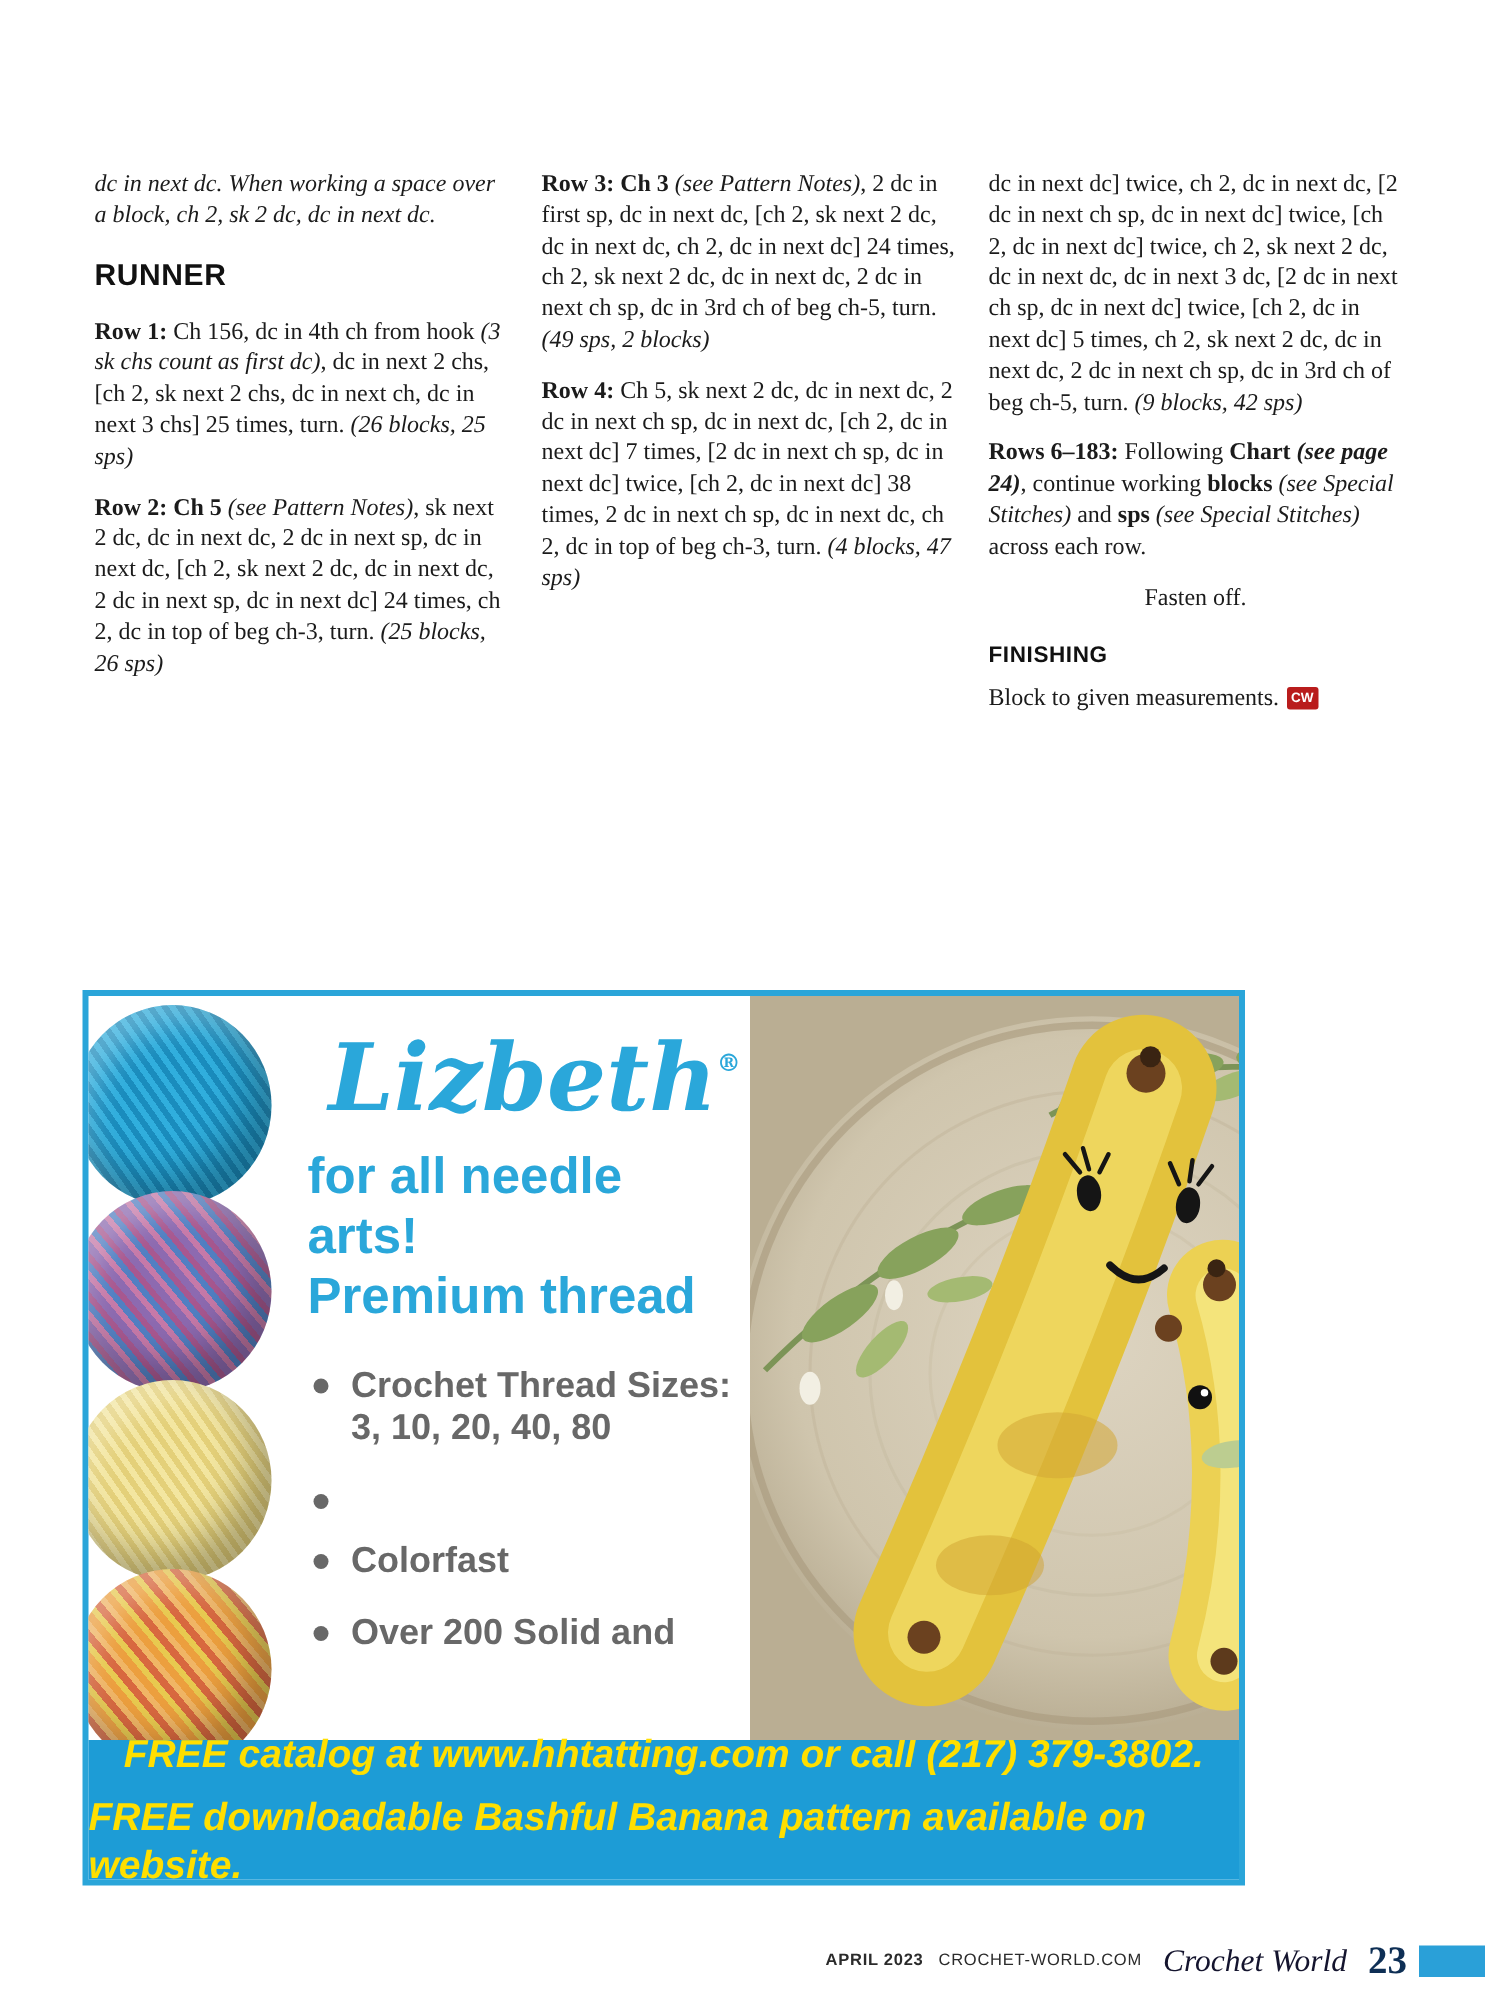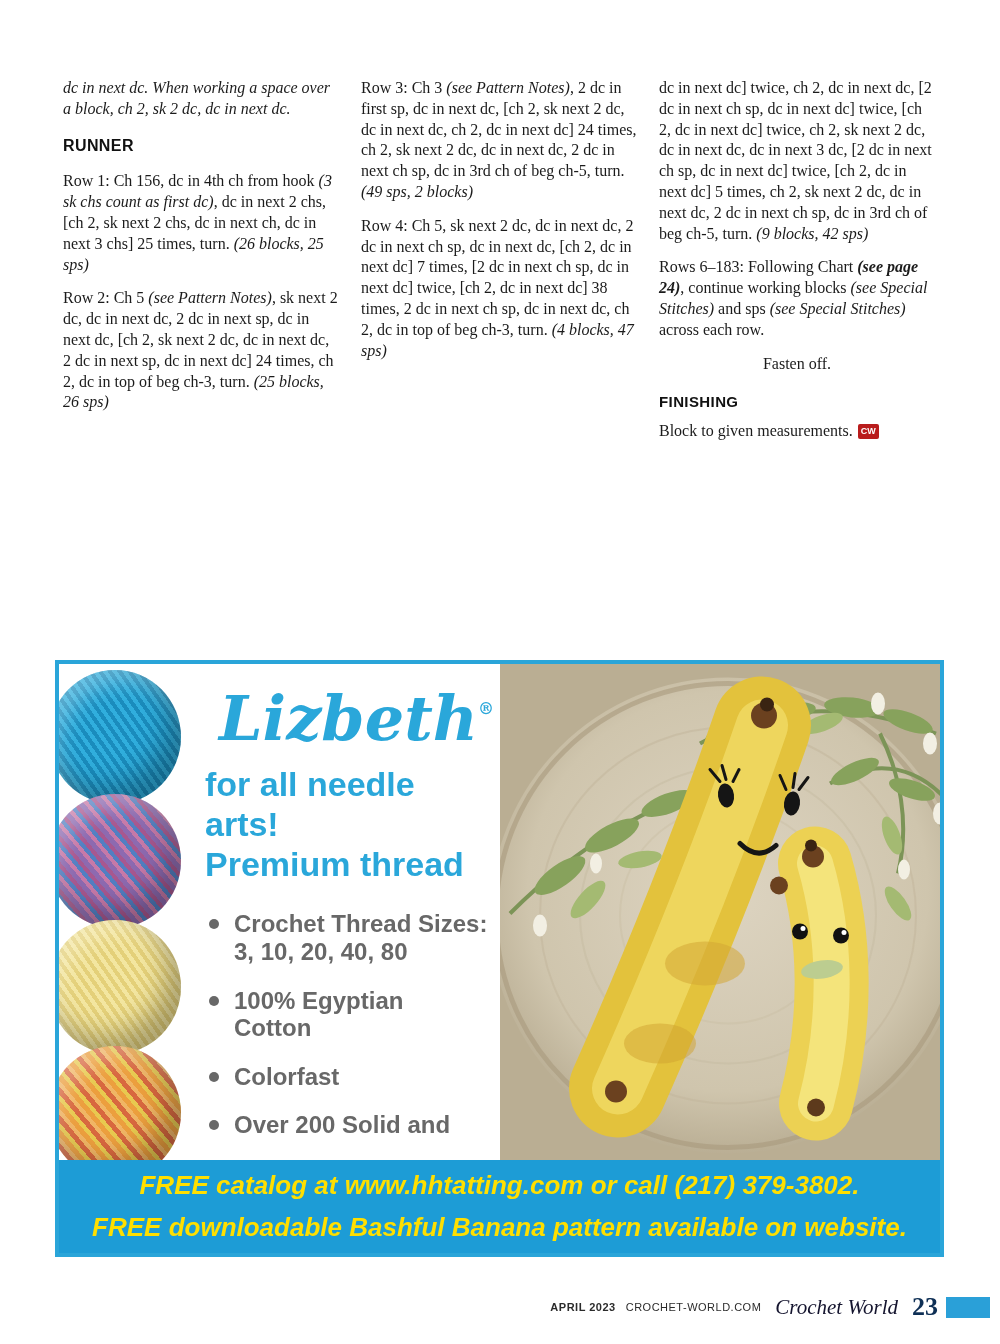--- a/index.html
+++ b/index.html
@@ -1,37 +1,37 @@
 <!DOCTYPE html>
 <html><head>
 <meta charset="utf-8">
 <style>
   html,body{margin:0;padding:0;background:#e8e8e8;}
   .page{position:relative;width:1000px;height:1344px;background:#ffffff;margin:0 auto;
         font-family:"Liberation Serif",serif;color:#1b1b1b;overflow:hidden;}
 
   
   .columns{position:absolute;top:78px;left:63px;width:872px;display:flex;gap:22px;}
-  .col{flex:0 0 276px;width:276px;font-size:16px;line-height:1.30;}
+  .col{flex:0 0 276px;width:276px;font-size:16px;line-height:1.30;margin-top:35px;}
   .col p{margin:0 0 13px 0;}
   .intro{font-style:italic;margin-bottom:16px !important;}
-  .h-runner{font-family:"Liberation Sans",sans-serif;font-weight:bold;font-size:16px;
+  .h-runner{font-family:"Liberation Sans",sans-serif;font-weight:bold;font-size:20px;
             letter-spacing:.4px;margin:2px 0 15px 0;color:#111;}
   .h-finishing{font-family:"Liberation Sans",sans-serif;font-weight:bold;font-size:15px;
             letter-spacing:.4px;margin:18px 0 9px 0;color:#111;}
-  .bl{font-weight:normal;}
+  .bl{font-weight:bold;}
   .it{font-style:italic;}
   .blit{font-weight:bold;font-style:italic;}
   .fasten{margin-top:6px !important;text-align:center;}
   .cw-mark{display:inline-block;background:#b91c1c;color:#fff;
            font-family:"Liberation Sans",sans-serif;font-weight:bold;font-size:9px;
            line-height:1;padding:3px 3px;border-radius:2px;vertical-align:2px;margin-left:5px;}
 
   
-  .ad{position:absolute;left:55px;top:660px;width:889px;height:597px;
+  .ad{position:absolute;left:55px;top:660px;width:775px;height:597px;
       border:4px solid #2aa5d9;box-sizing:border-box;background:#fff;
       display:flex;flex-direction:column;}
   .ad-body{flex:1;display:flex;overflow:hidden;}
   .threads{position:relative;width:124px;flex:none;overflow:hidden;}
   .ball{position:absolute;left:-10px;width:132px;height:134px;border-radius:50%;
         box-shadow:inset -14px -18px 26px rgba(0,0,0,.28), inset 10px 12px 20px rgba(255,255,255,.30);}
   .ball-1{top:6px;background:repeating-linear-gradient(55deg,#30aedd 0 4px,#1a8cbd 4px 8px);}
   .ball-2{top:130px;background:repeating-linear-gradient(50deg,#8d6ab0 0 5px,#c679a8 5px 9px,#527fc2 9px 13px,#a75890 13px 17px);}
   .ball-3{top:256px;background:repeating-linear-gradient(55deg,#f3e6a0 0 4px,#e4d079 4px 8px);}
   .ball-4{top:382px;background:repeating-linear-gradient(50deg,#ec9f3e 0 5px,#e8c94f 5px 9px,#d8683f 9px 14px,#f0b565 14px 18px);}
@@ -116,24 +116,20 @@
         <ul class="bullets">
           <li class="bullet">
               <span class="dot"></span>
               <span class="bullet-text">
                 <div>Crochet Thread Sizes:</div>
                 <div>3, 10, 20, 40, 80</div>
               </span>
             </li>
           <li class="bullet">
               <span class="dot"></span>
-              <span class="bullet-text">
-                <div>100% Egyptian</div>
-                <div>Cotton</div>
-              </span>
             </li>
           <li class="bullet">
               <span class="dot"></span>
               <span class="bullet-text">
                 <div>Colorfast</div>
               </span>
             </li>
           <li class="bullet">
               <span class="dot"></span>
               <span class="bullet-text">

